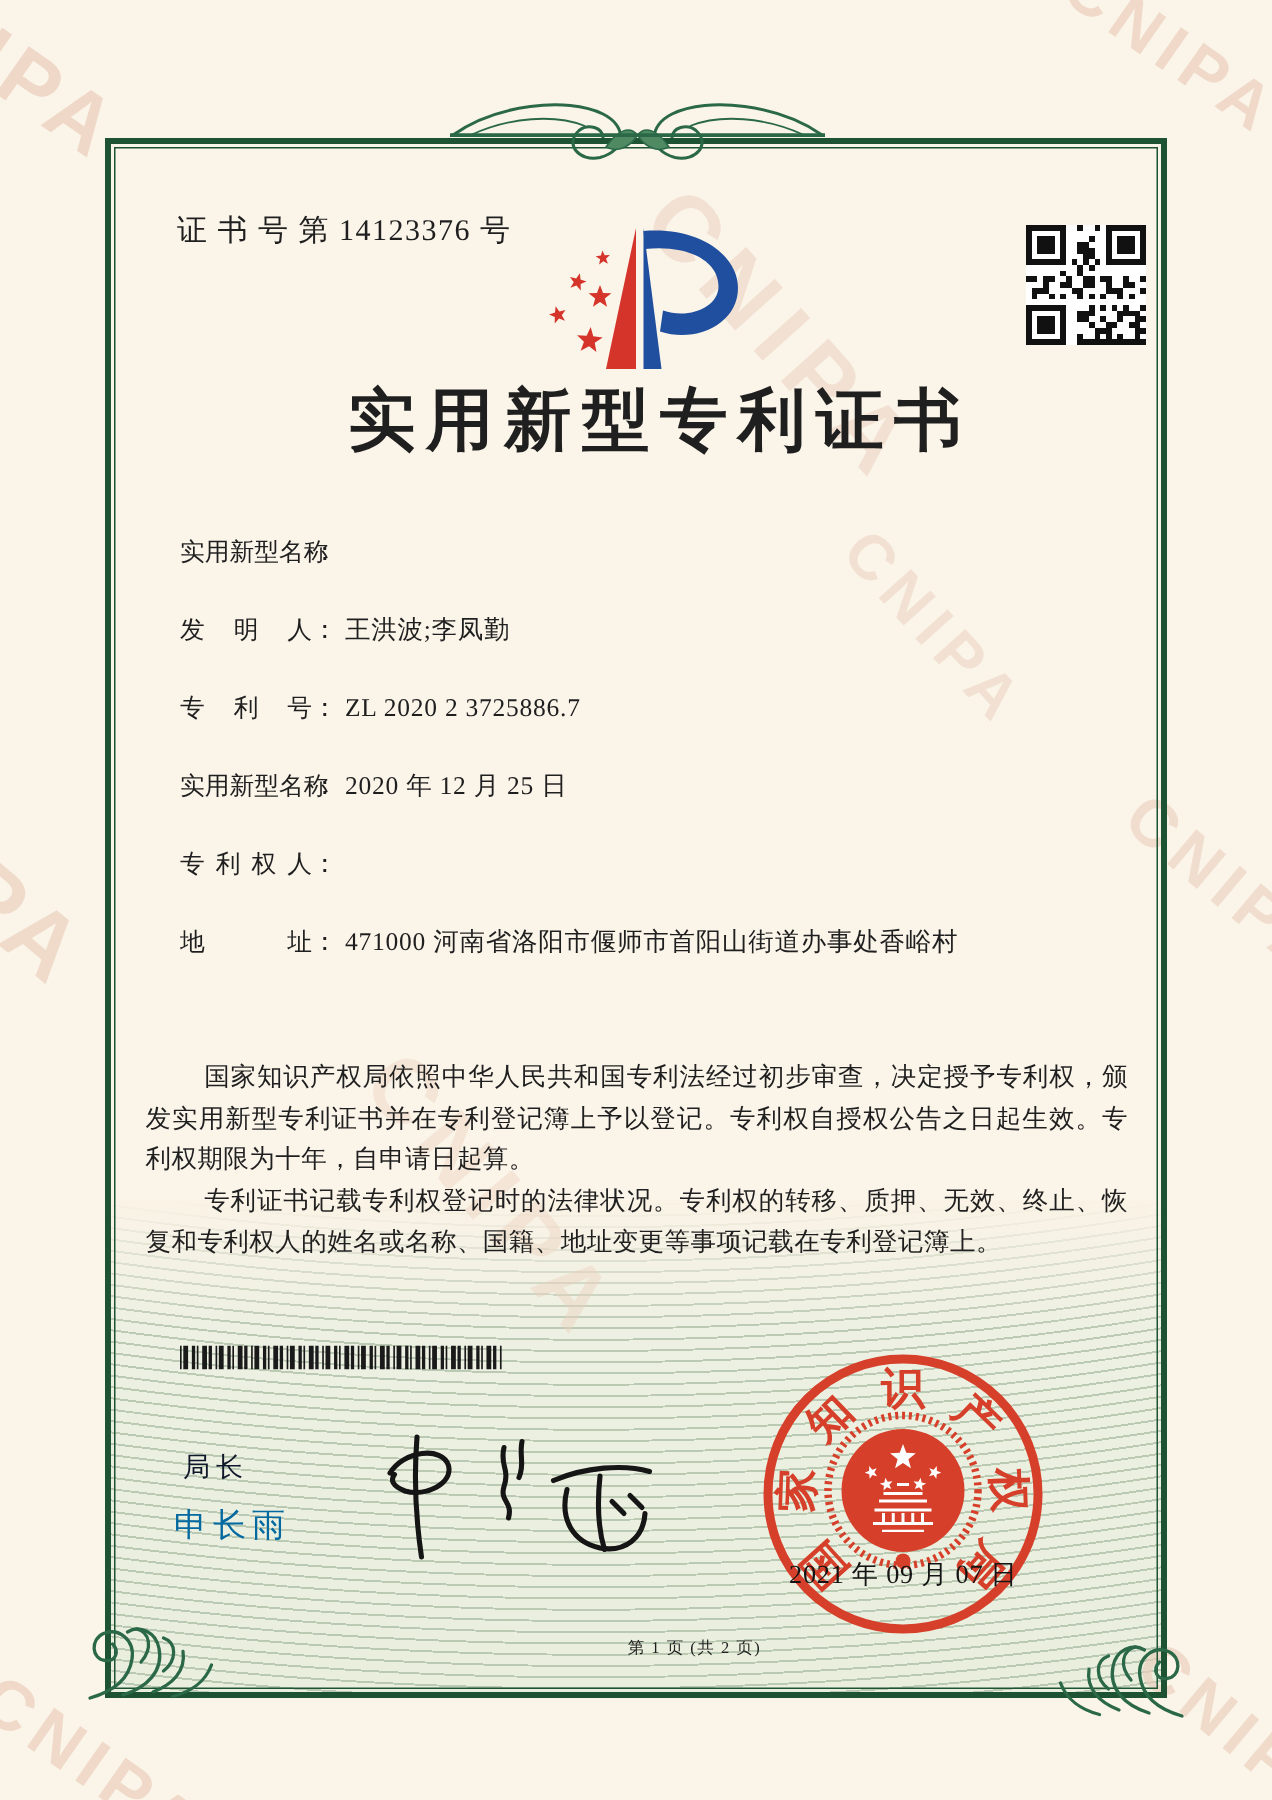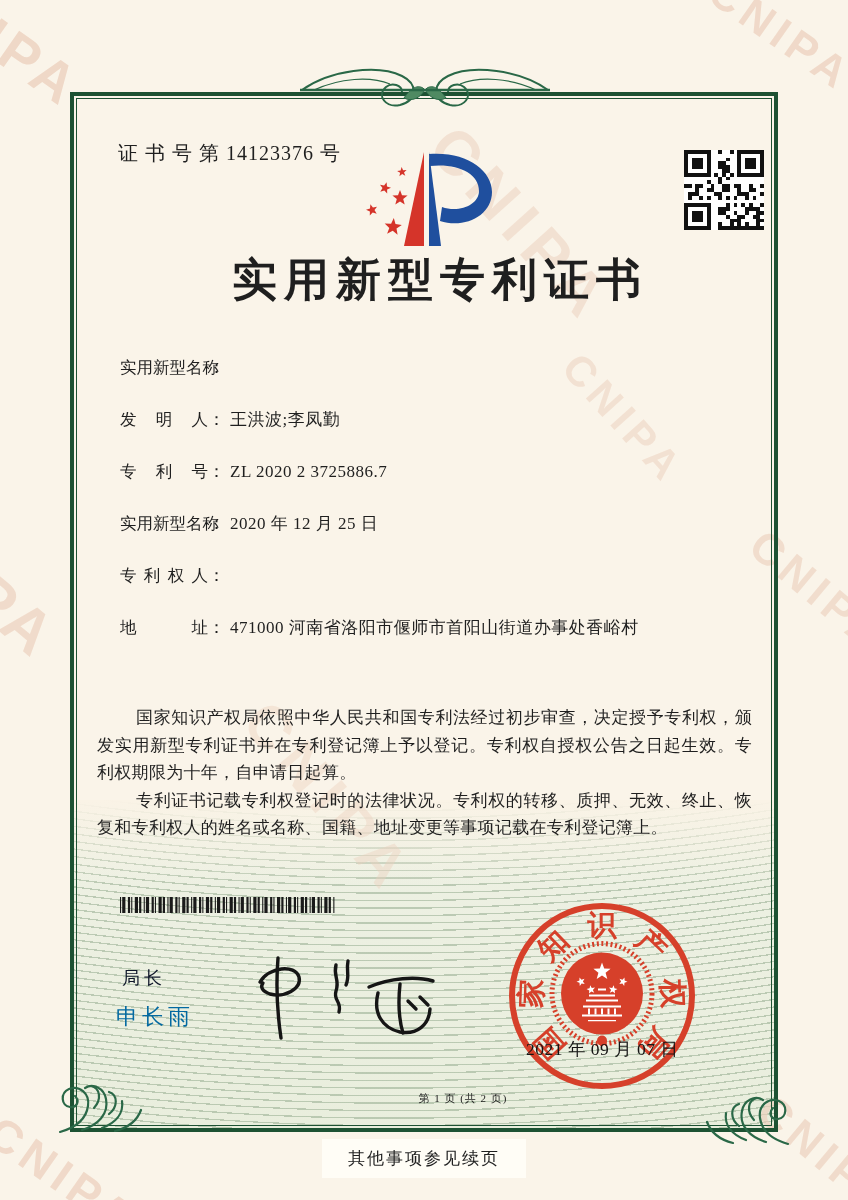--- a/index.html
+++ b/index.html
@@ -414,15 +414,14 @@
       <span class="seal-char" style="--a: -88deg;">家</span>
       <span class="seal-char" style="--a: -44deg;">知</span>
       <span class="seal-char" style="--a: 0deg;">识</span>
       <span class="seal-char" style="--a: 44deg;">产</span>
       <span class="seal-char" style="--a: 88deg;">权</span>
       <span class="seal-char" style="--a: 132deg;">局</span>
     </div>
   <div class="seal-date">2021 年 09 月 07 日</div>
 
   <div class="page-footer">第 1 页 (共 2 页)</div>
-  <div class="note-box">其他事项参见续页</div>
 
 </div>
 
 </body></html>

